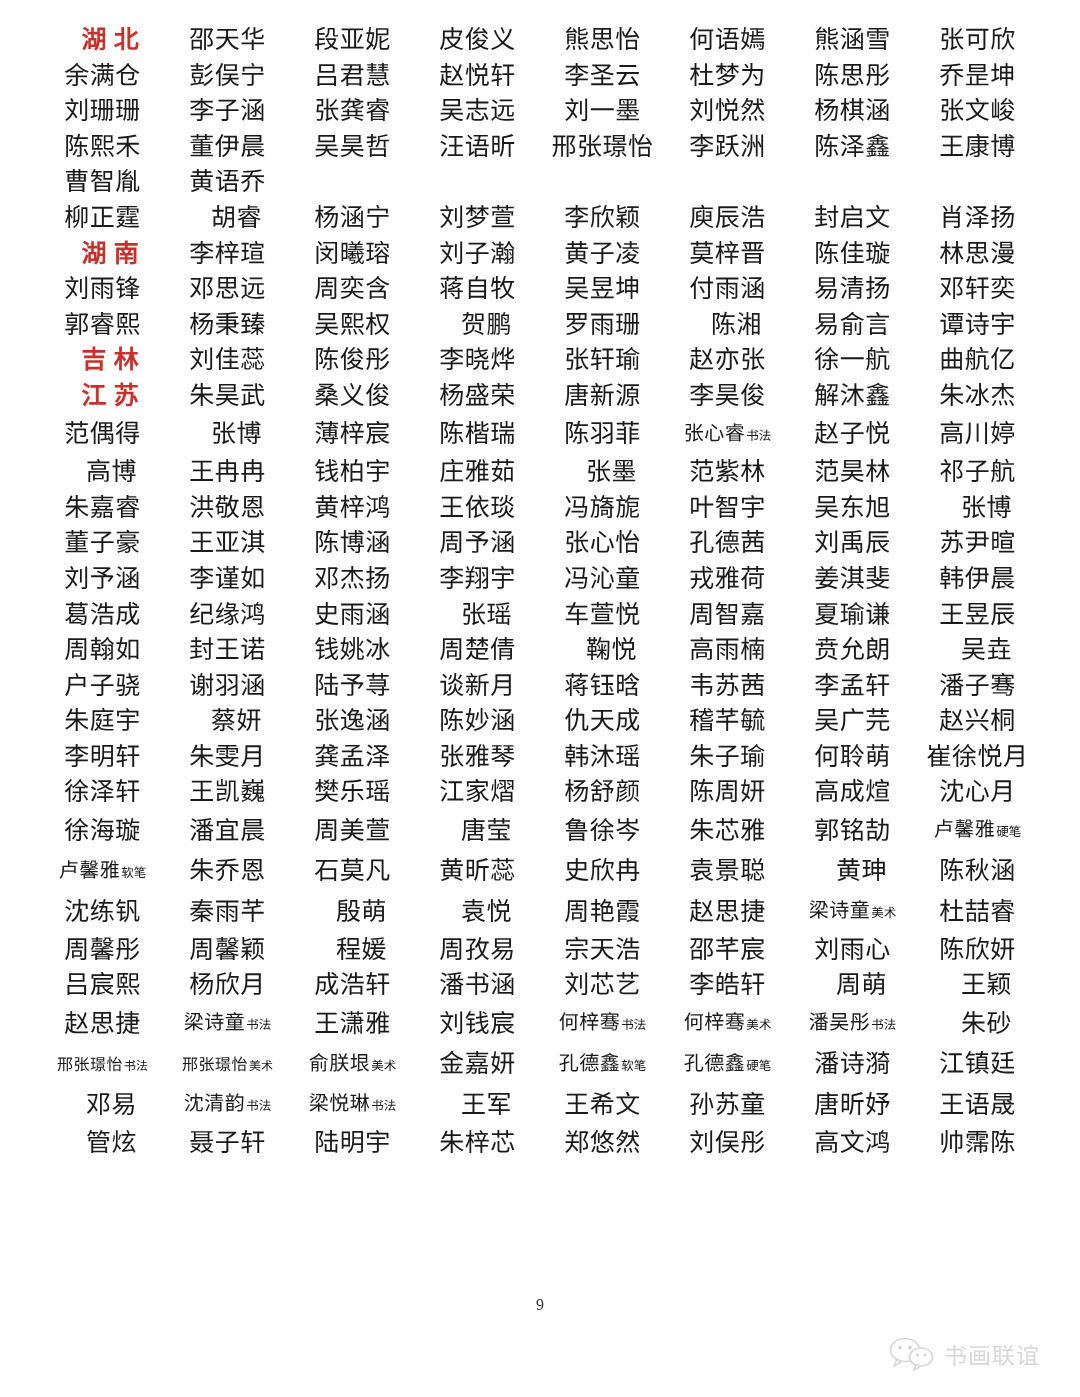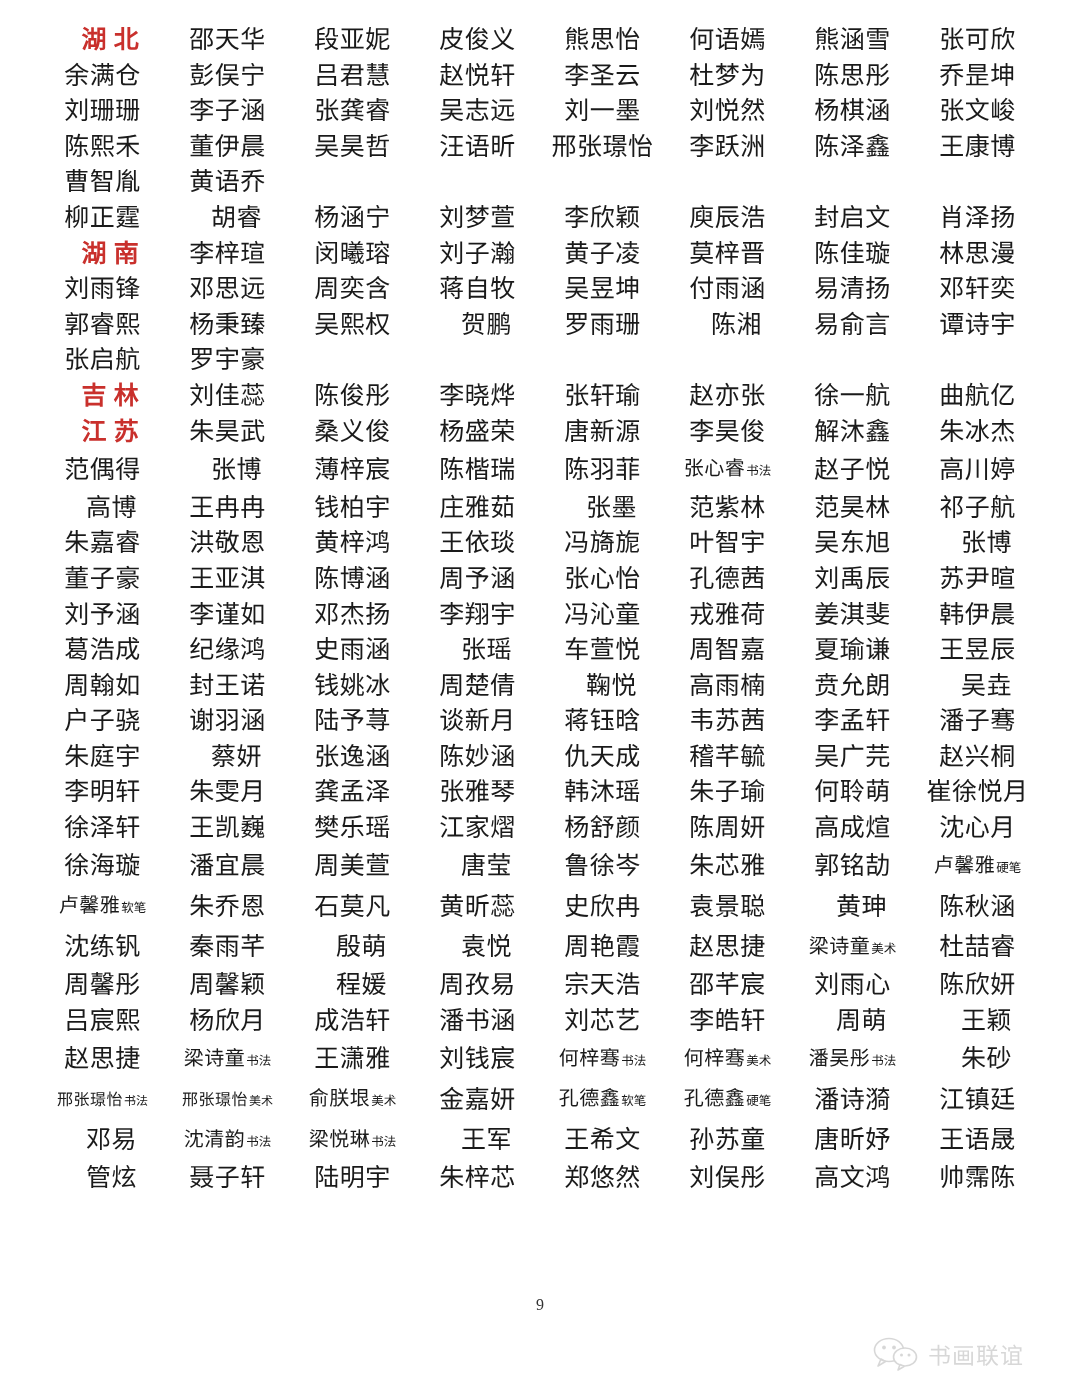--- a/index.html
+++ b/index.html
@@ -77,21 +77,21 @@
     left: 0;
     right: 0;
     top: 1296px;
     text-align: center;
     font-size: 16px;
     color: #333;
     font-family: "Liberation Serif", serif;
   }
   .footer-brand {
     position: absolute;
-    right: 56px;
+    right: 40px;
     bottom: 26px;
     display: flex;
     align-items: center;
     gap: 9px;
     opacity: 0.34;
     text-align: center;
   }
   .wechat-icon { width: 46px; height: 34px; display: block; }
   .brand-text {
     font-size: 23px;
@@ -189,30 +189,20 @@
         </tr>
         <tr>
           <td>郭睿熙</td>
           <td>杨秉臻</td>
           <td>吴熙权</td>
           <td class="n2">贺鹏</td>
           <td>罗雨珊</td>
           <td class="n2">陈湘</td>
           <td>易俞言</td>
           <td>谭诗宇</td>
-        </tr>
-        <tr>
-          <td>张启航</td>
-          <td>罗宇豪</td>
-          <td class="empty">&nbsp;</td>
-          <td class="empty">&nbsp;</td>
-          <td class="empty">&nbsp;</td>
-          <td class="empty">&nbsp;</td>
-          <td class="empty">&nbsp;</td>
-          <td class="empty">&nbsp;</td>
         </tr>
         <tr>
           <td class="prov">吉 林</td>
           <td>刘佳蕊</td>
           <td>陈俊彤</td>
           <td>李晓烨</td>
           <td>张轩瑜</td>
           <td>赵亦张</td>
           <td>徐一航</td>
           <td>曲航亿</td>

